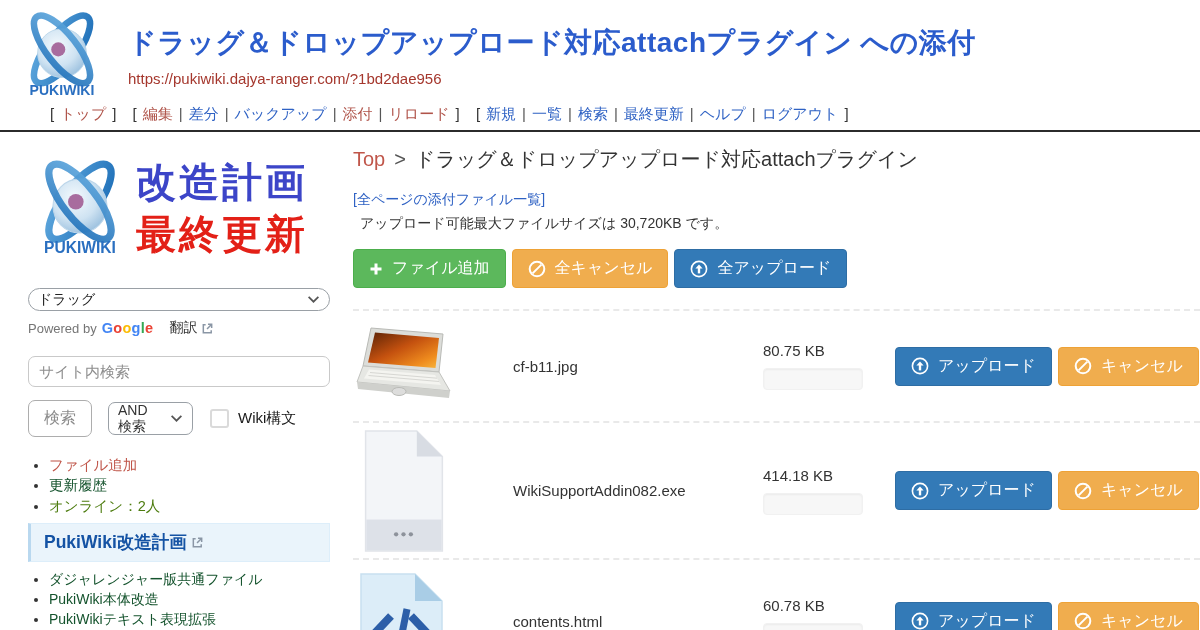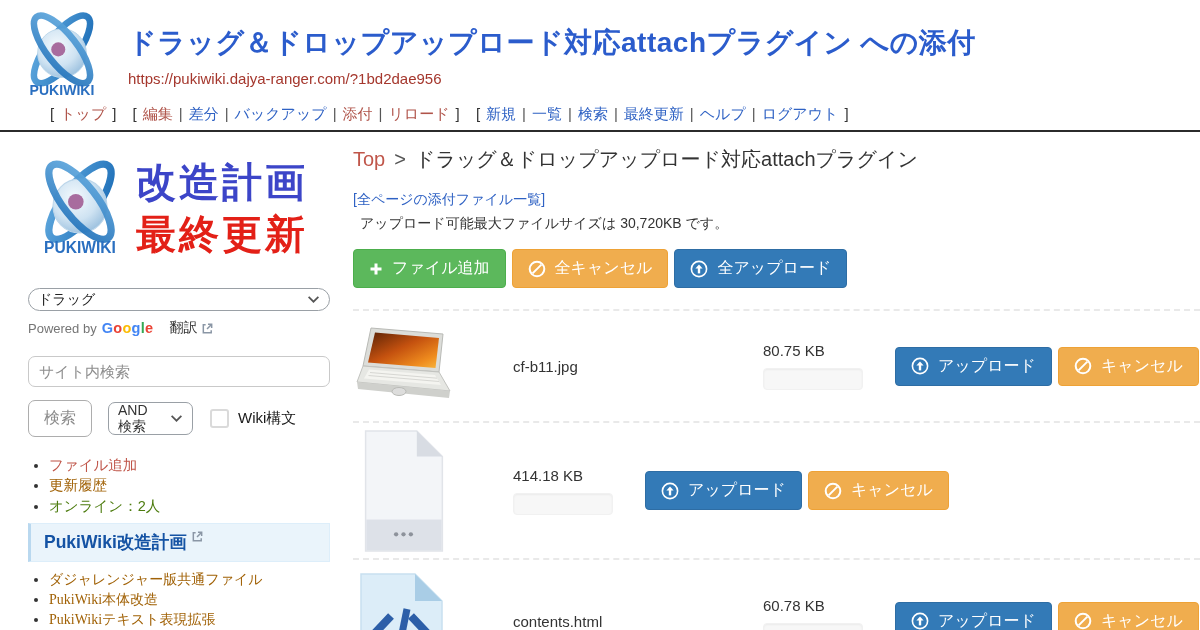--- a/index.html
+++ b/index.html
@@ -57,25 +57,25 @@
     border:1px solid #adadad; border-radius:7px; cursor:pointer; font-family:inherit; }
   .mode-select { margin-left:16px; height:33px; border-radius:7px; padding:0 9px; font-size:14px; gap:9px; width:85px; }
   .wiki-checkbox { margin-left:17px; width:19px; height:19px; border:2px solid #dadada;
     border-radius:3px; background:#fff; cursor:pointer; flex:none; }
   .wiki-label { margin-left:9px; font-size:15px; color:#1a1a1a; }
 
   .side-list { margin-top:20px; padding-left:21px; font-size:14.5px; line-height:1.2; }
   .side-list li { margin-bottom:3px; }
   .side-list a { text-decoration:none; cursor:pointer; }
   .lnk-red { color:#c0564a; }
-  .lnk-blue { color:#a16207;font-family:Liberation Serif, serif; }
+  .lnk-blue { color:#14532d; }
   .lnk-plain { color:#4d7c0f; }
 
   .section-box { margin-top:8px; background:#eaf4fb; border:1px solid #ddeefa; border-left:3px solid #b9d8ef;
-    padding:6px 10px 7px 13px; display:flex; align-items:flex-start; cursor:pointer; }
+    padding:6px 10px 7px 13px; display:flex; align-items:center; cursor:pointer; }
   .section-title { color:#1553a4; font-weight:bold; font-size:17.5px; }
 
   .site-list { margin-top:10px; font-size:14px; line-height:1.12; }
   .site-list li { margin-bottom:4px; }
 
   
   .breadcrumb { font-size:20px; color:#333; }
   .breadcrumb .bc-home { color:#c0564a; text-decoration:none; cursor:pointer; }
   .breadcrumb .bc-sep { color:#555; margin:0 9px; }
   .attach-link { display:inline-block; margin-top:18px; color:#2f62c4; font-size:14px; text-decoration:none; cursor:pointer; }
@@ -309,20 +309,21 @@
         <div class="thumb-cell">
           <svg class="file-icon-generic" viewBox="0 0 96 128">
             <path d="M10,3 H62 L88,29 V125 H10 Z" fill="#f3f5f8" stroke="#e1e4e9" stroke-width="1.5"></path>
             <path d="M62,3 L88,29 H62 Z" fill="#d8dce3"></path>
             <rect x="10.8" y="93" width="76.4" height="31.2" fill="#dde1e8"></rect>
             <circle cx="41" cy="108" r="2.2" fill="#8d929b"></circle>
             <circle cx="48.5" cy="108" r="2.2" fill="#8d929b"></circle>
             <circle cx="56" cy="108" r="2.2" fill="#8d929b"></circle>
           </svg>
         </div>
+        <div class="name-cell">WikiSupportAddin082.exe</div>
         <div class="size-cell">
           <div class="size-text">414.18 KB</div>
           <div class="progress">
               <div class="progress-fill"></div>
             </div>
         </div>
         <div class="row-btns">
           <button class="btn btn-blue">
             <svg width="18" height="18" viewBox="0 0 18 18">
               <circle cx="9" cy="9" r="7.6" fill="none" stroke="#fff" stroke-width="1.6"></circle>

